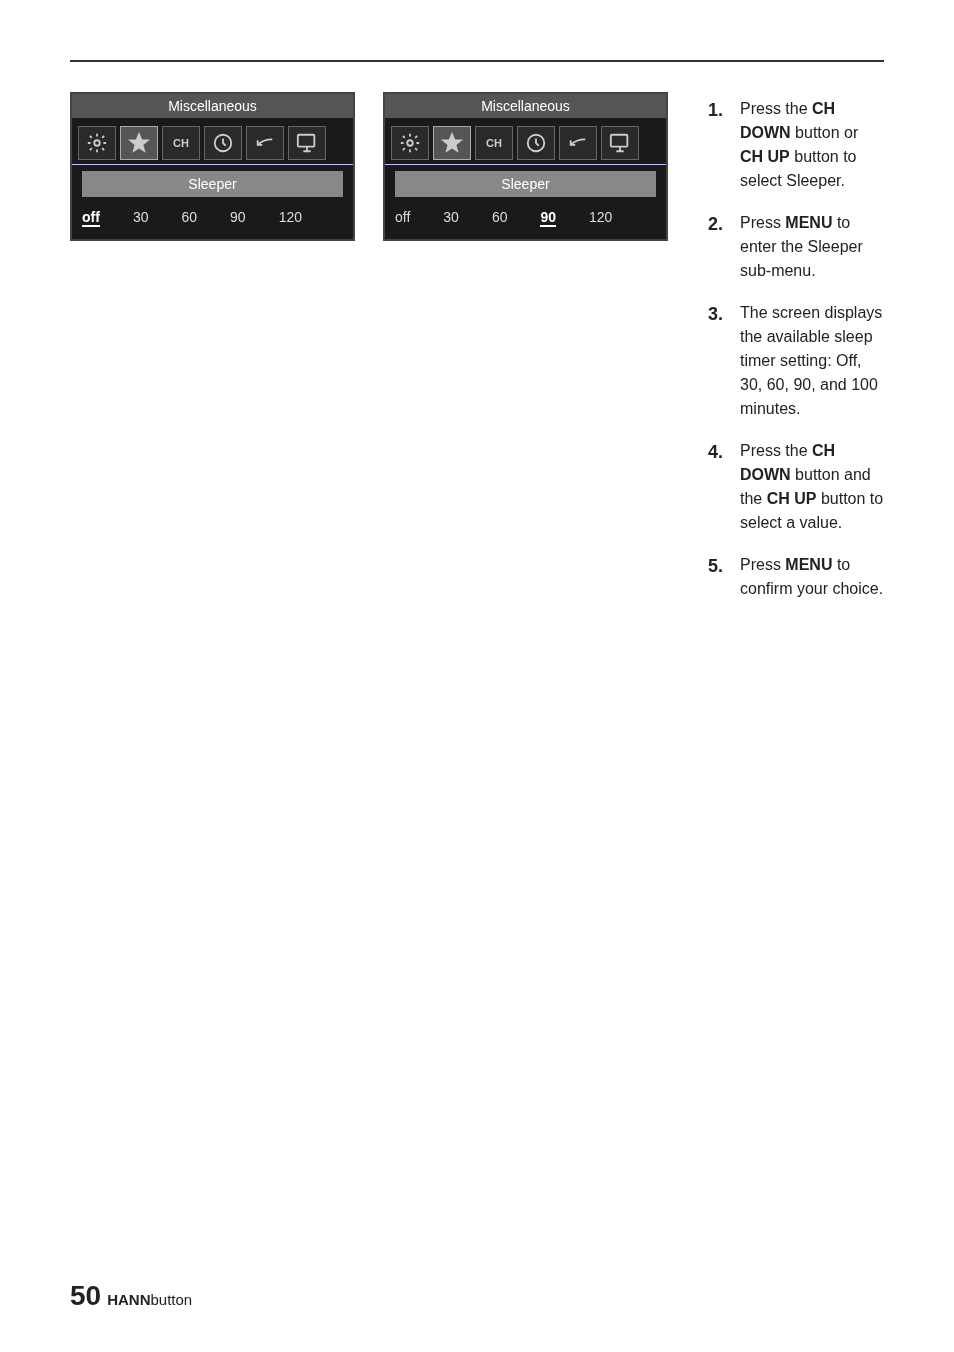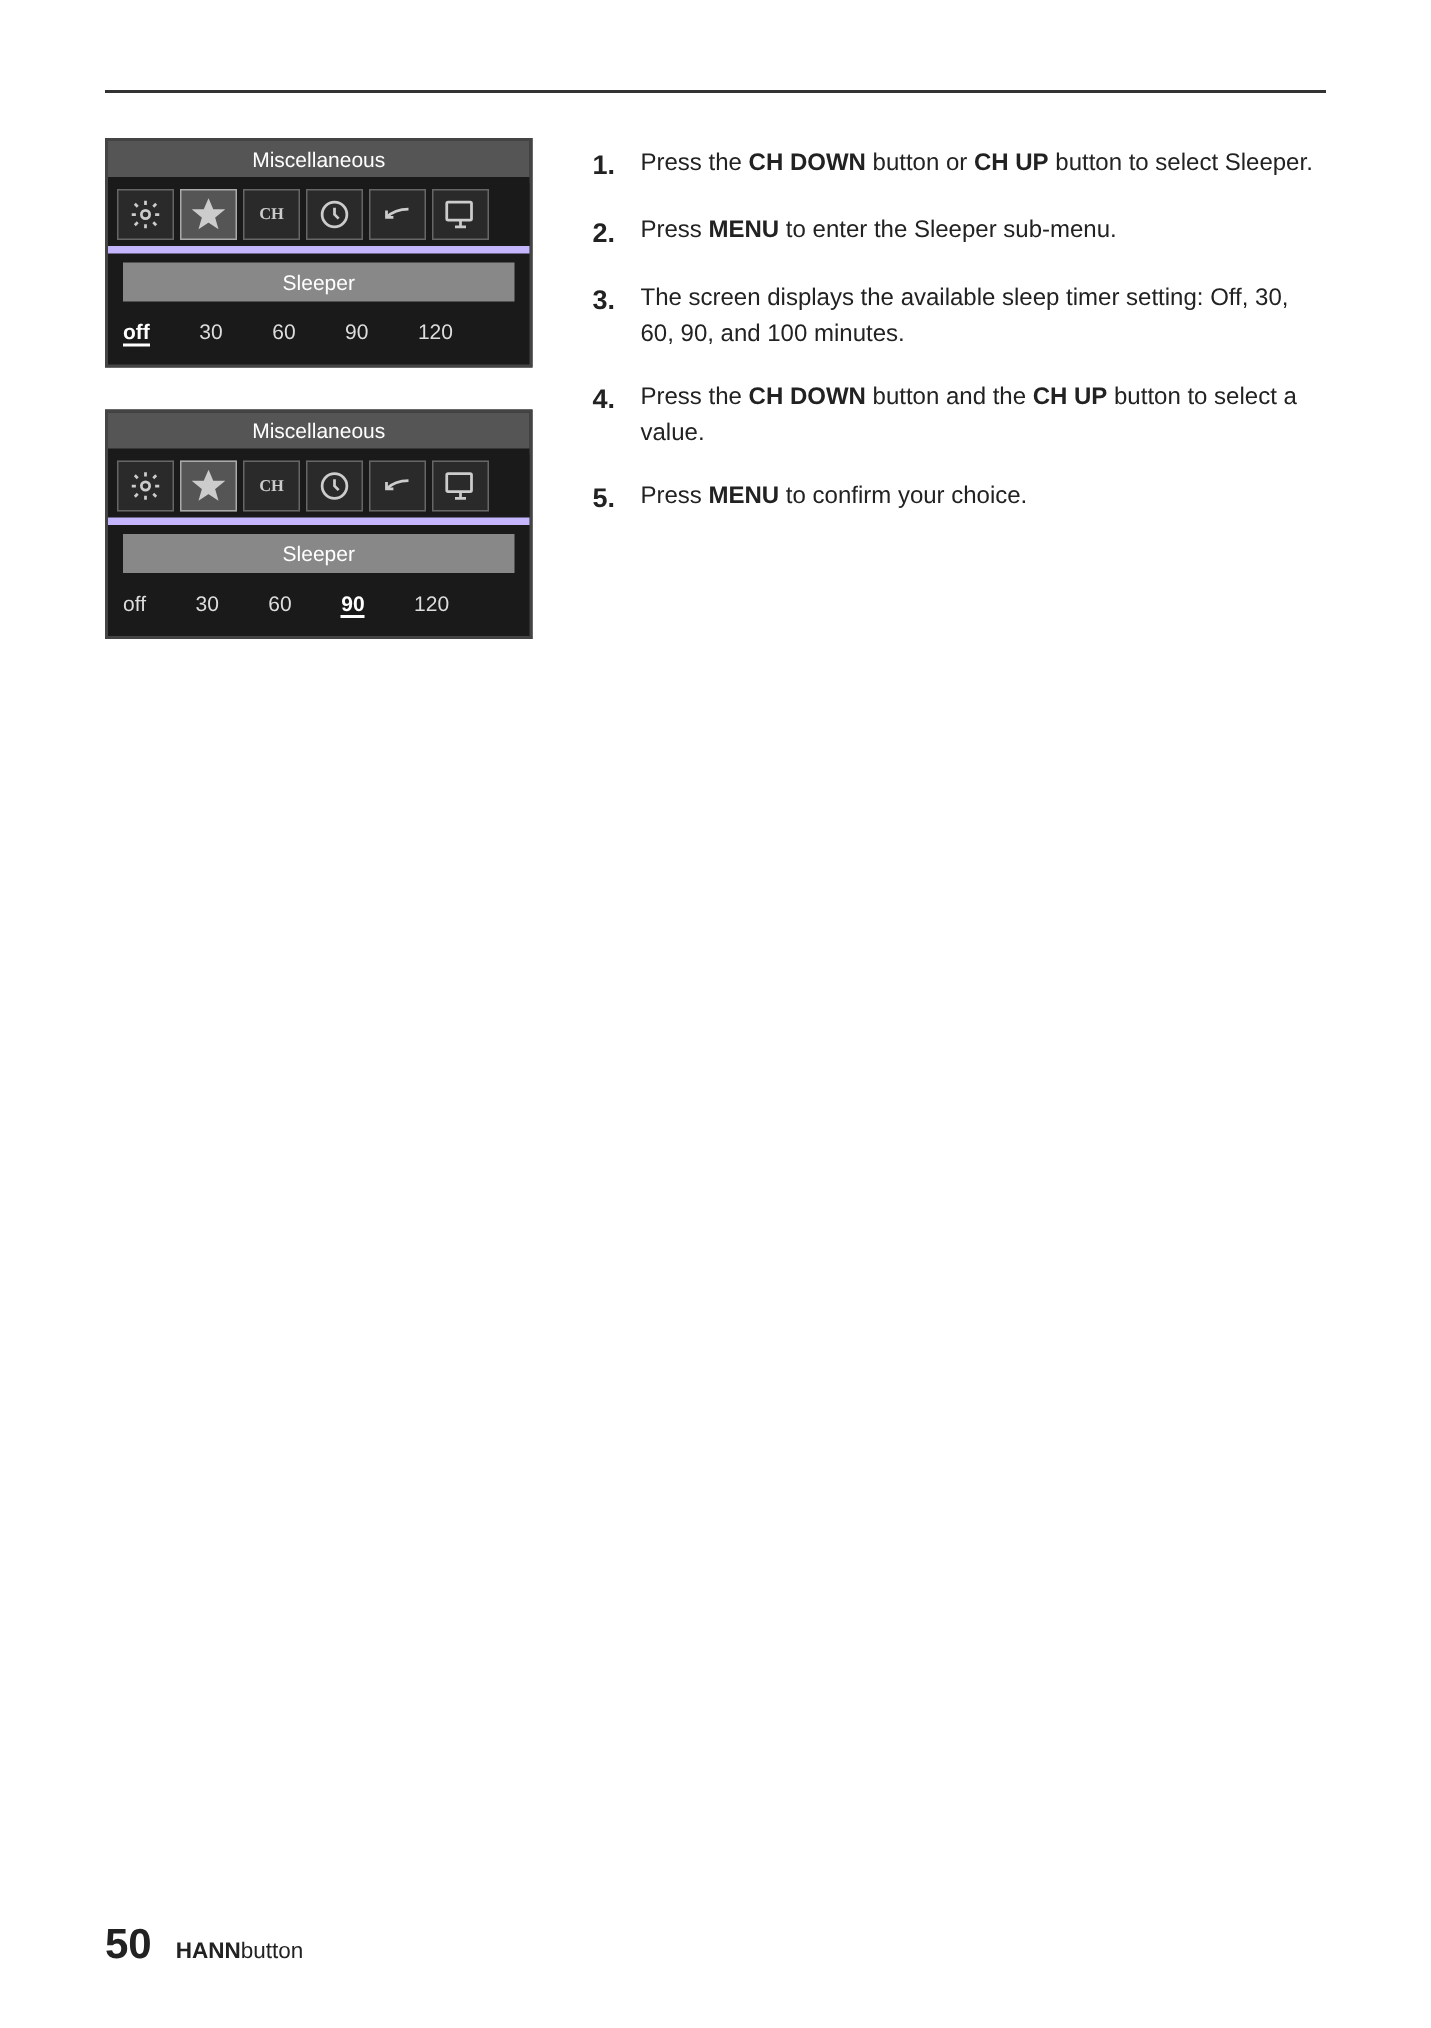--- a/index.html
+++ b/index.html
@@ -39,21 +39,21 @@
 
     .content-row {
       display: flex;
       flex-direction: row;
       align-items: flex-start;
       gap: 40px;
     }
 
     .images-col {
       display: flex;
-      flex-direction: column;
+      flex-direction: row;
       gap: 28px;
       flex-shrink: 0;
     }
 
     .steps-col {
       flex: 1;
       padding-top: 5px;
     }
 
     
@@ -75,22 +75,21 @@
     }
 
     .tv-menu-icons {
       display: flex;
       flex-direction: row;
       align-items: center;
       justify-content: flex-start;
       background: #1a1a1a;
       padding: 4px 6px;
       gap: 4px;
-      border-bottom: 5px solid #c4b5fd;
-      font-family: Liberation Serif, serif;
+      border-bottom: 1px solid #c4b5fd;
     }
 
     .tv-icon {
       width: 38px;
       height: 34px;
       border: 1px solid #666;
       background: #2a2a2a;
       display: flex;
       align-items: center;
       justify-content: center;
@@ -163,21 +162,21 @@
     .bold {
       font-weight: bold;
     }
 
     .footer-row {
       position: absolute;
       bottom: 40px;
       left: 70px;
       display: flex;
       align-items: baseline;
-      gap: 16px;
+      gap: 6px;
     }
 
     .footer-num {
       font-size: 28px;
       font-weight: bold;
     }
 
     .footer-brand {
       font-size: 15px;
     }

